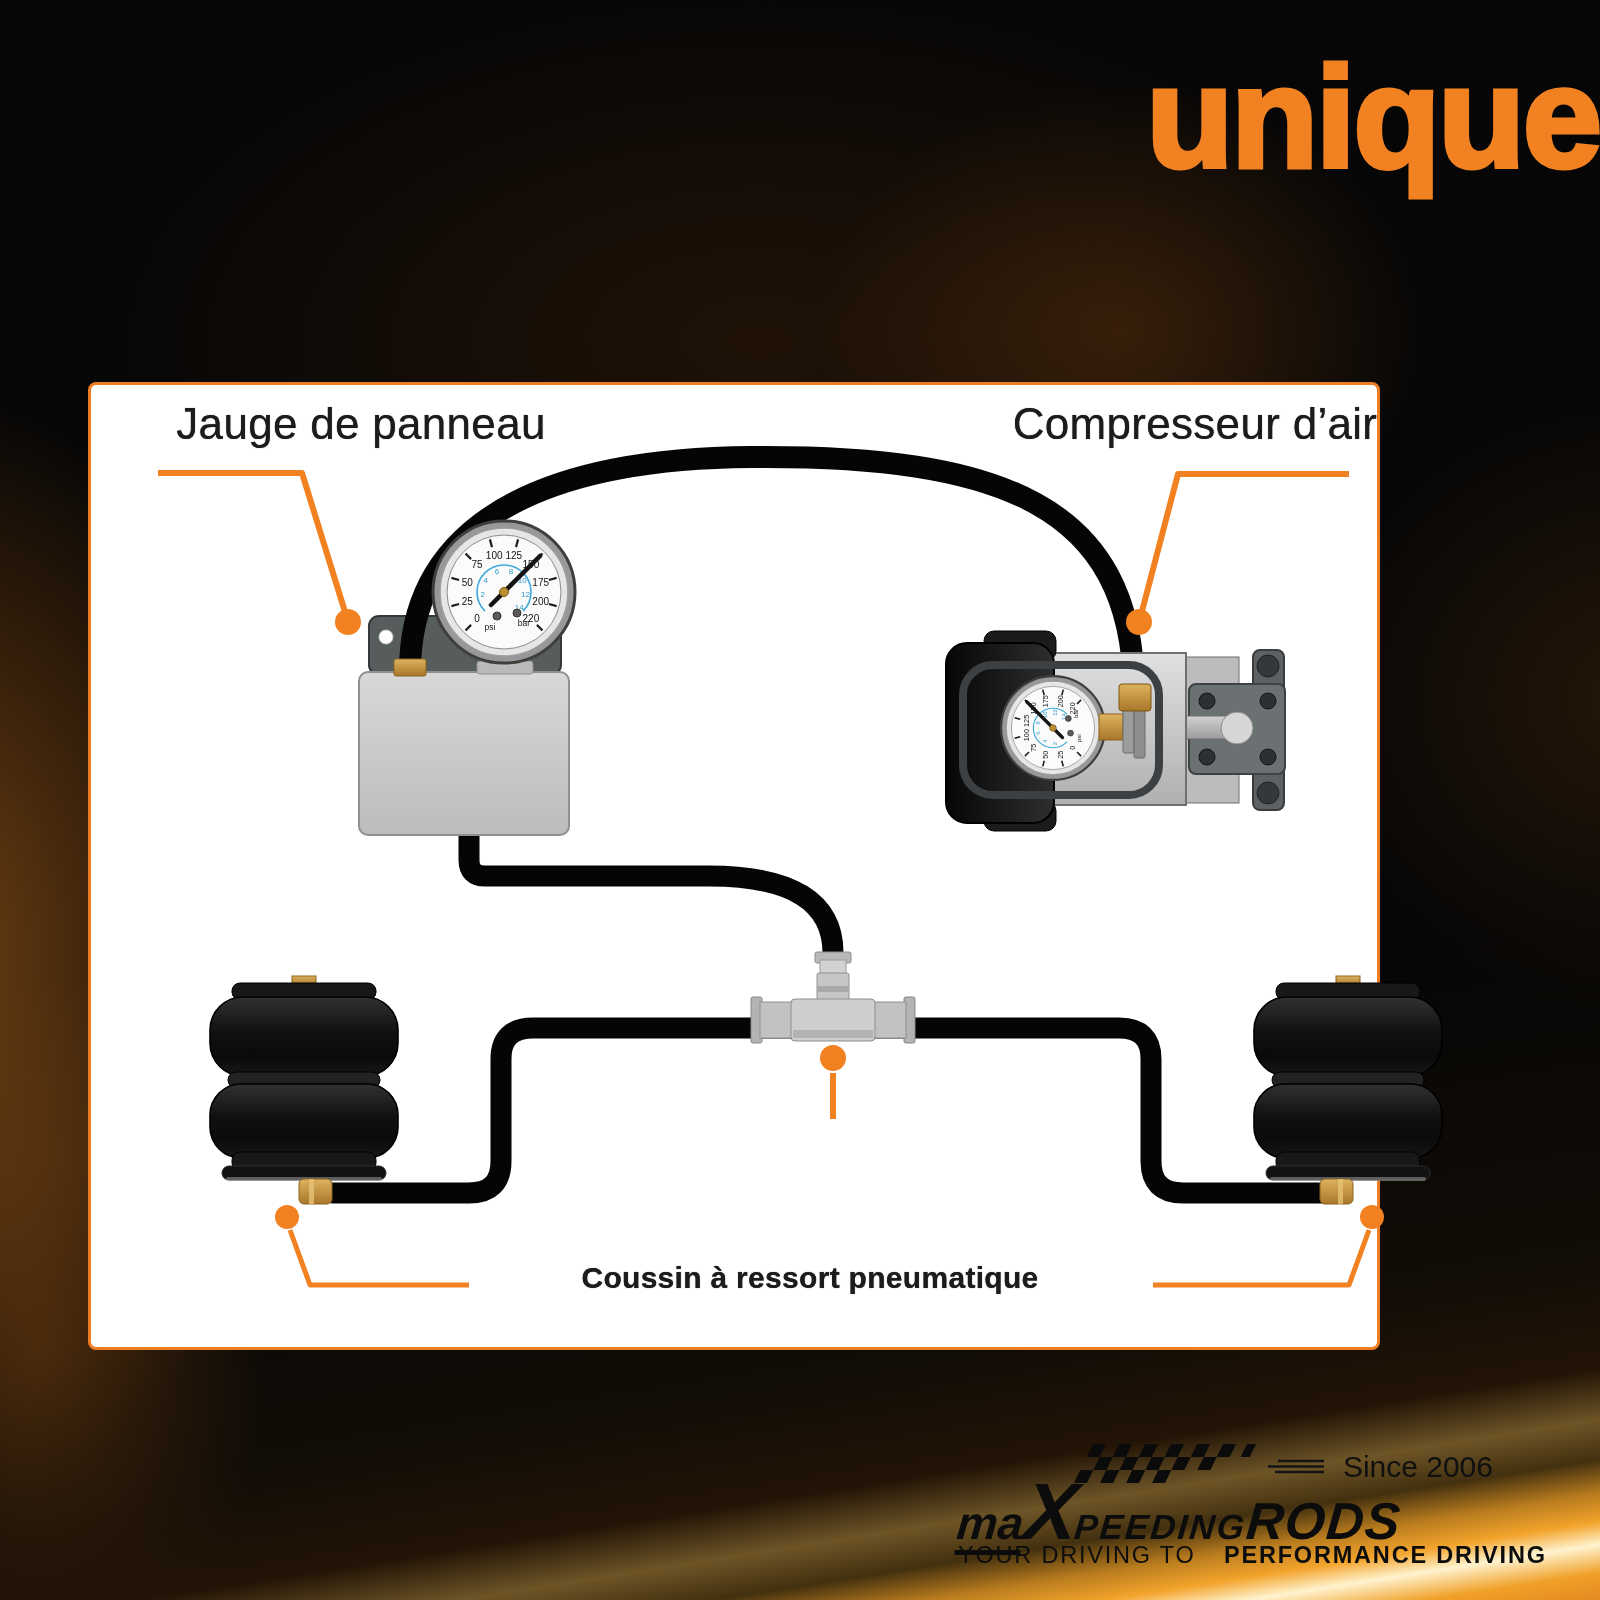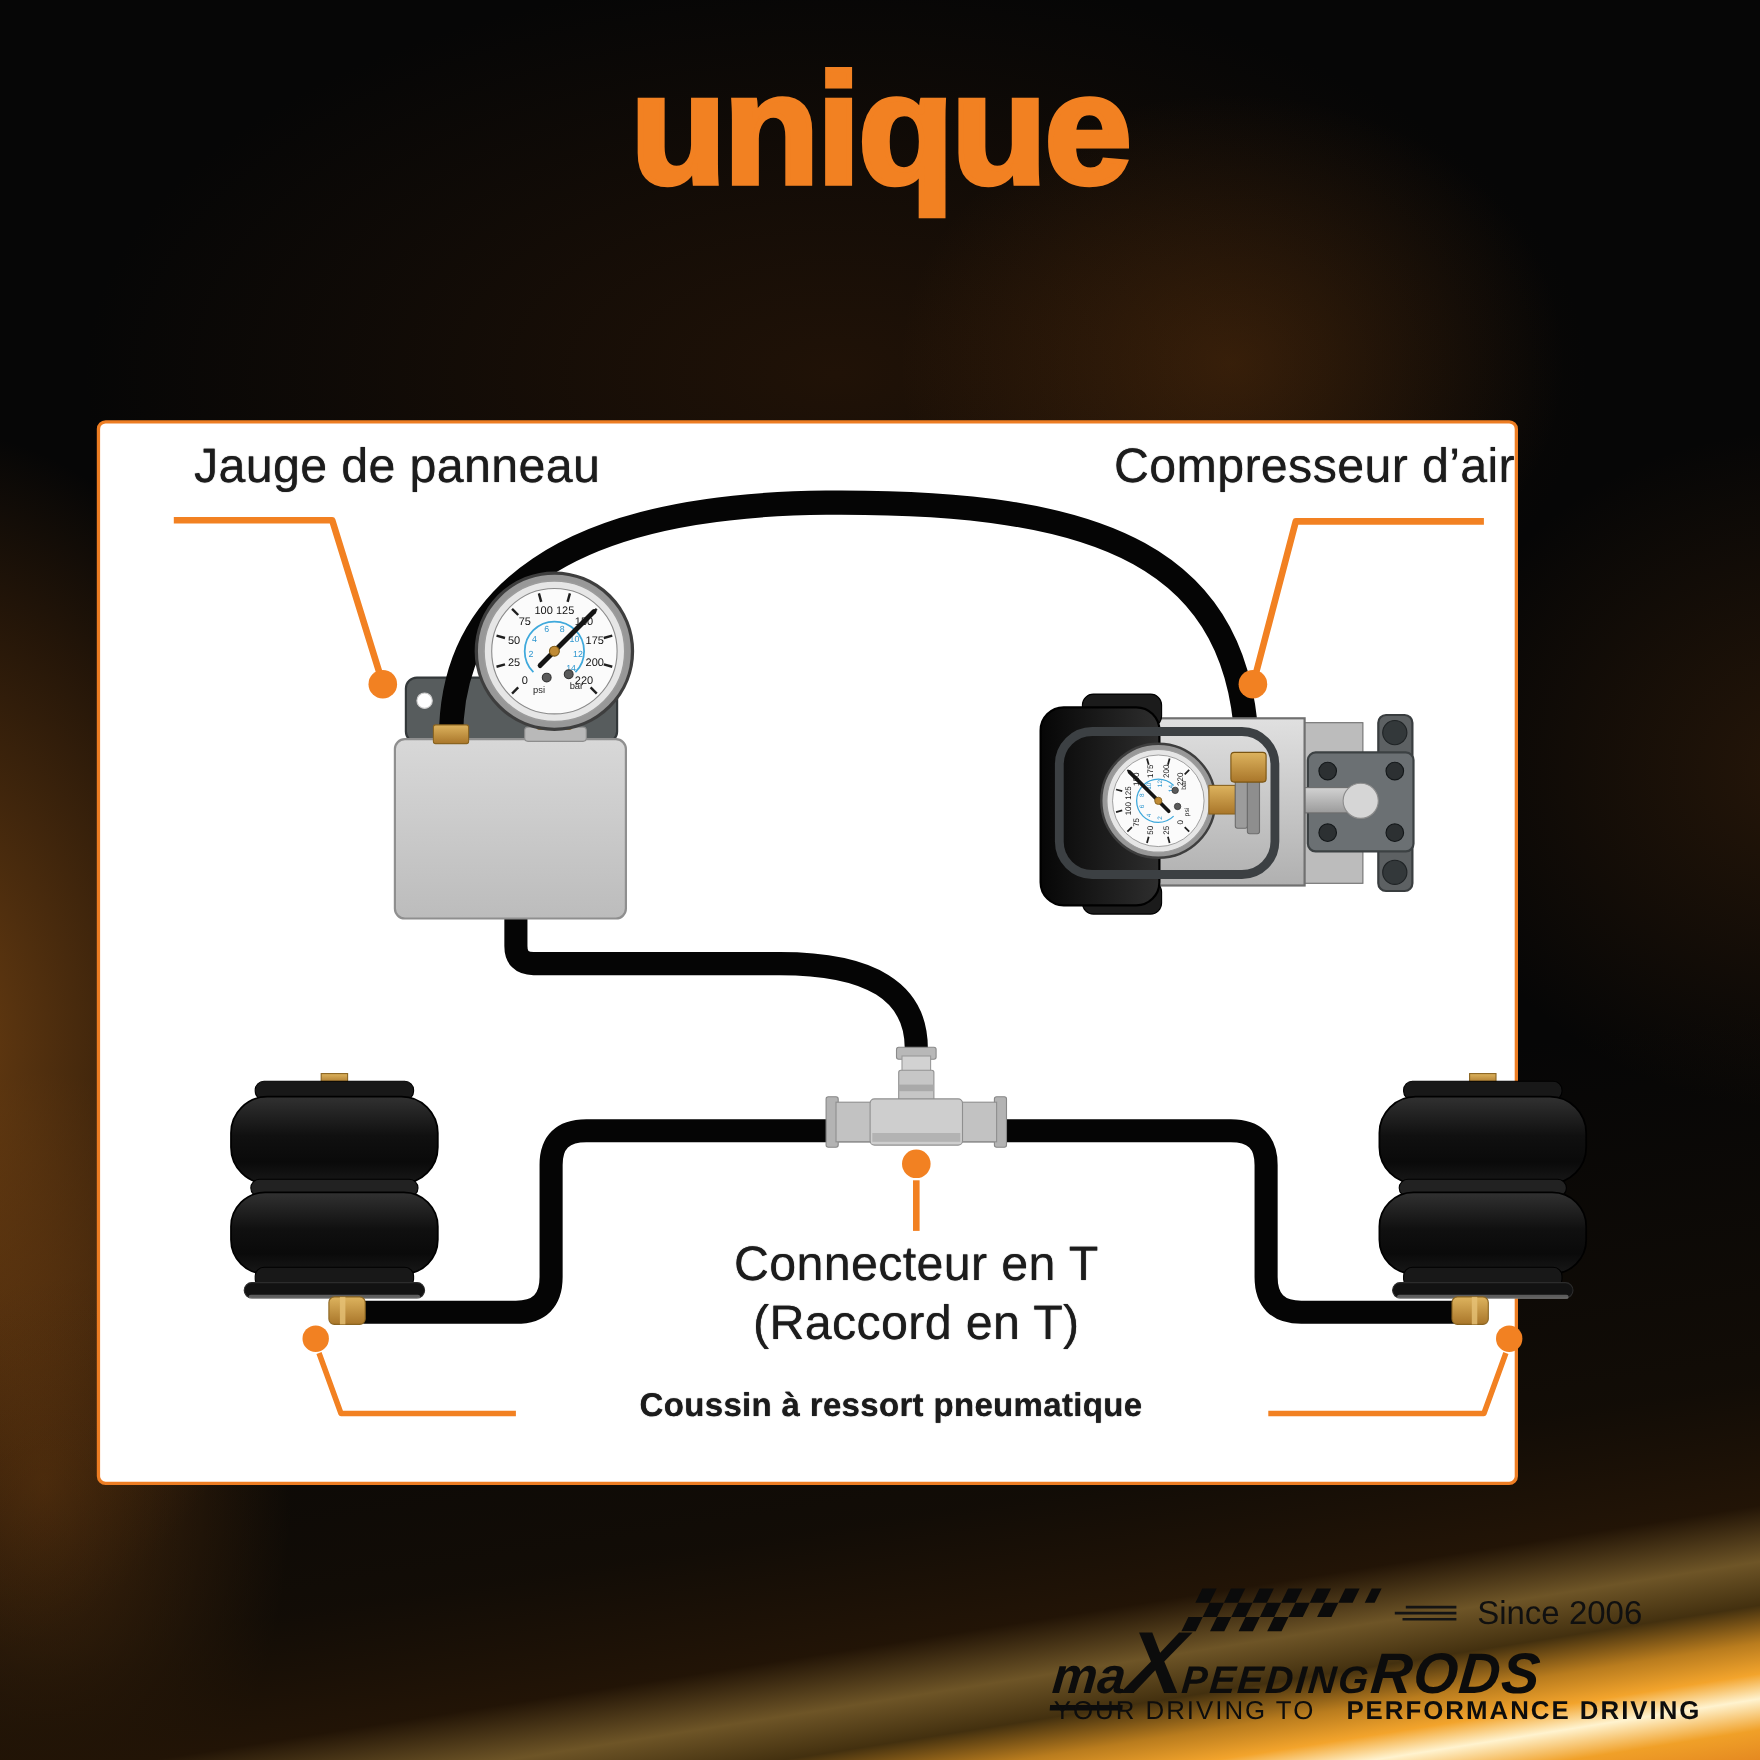--- a/index.html
+++ b/index.html
@@ -33,21 +33,21 @@
       #ef8c22 68%,
       #e2701c 76%,
       #c8540f 100%);
   }
   
   .title{position:absolute;z-index:2;left:0;top:42px;width:1600px;text-align:center;}
   .title-line{
     font-weight:700;font-size:142px;line-height:152px;letter-spacing:-2px;
     color:#ffffff;-webkit-text-stroke:5px #ffffff;white-space:nowrap;
   }
-  .title-line.orange{color:#F28122;-webkit-text-stroke-color:#F28122;}
+  .title-line.orange{color:#F28122;text-align:right;-webkit-text-stroke-color:#F28122;}
   
   .panel{
     position:absolute;z-index:3;left:88px;top:382px;width:1292px;height:968px;
     background:#ffffff;border:3px solid #ED7D23;border-radius:8px;box-sizing:border-box;
   }
   .panel svg.diagram{position:absolute;left:0;top:0;width:1382px;height:962px;}
   .plabel{
     position:absolute;font-size:44px;font-weight:500;color:#1c1c1c;
     text-align:center;letter-spacing:0.3px;text-shadow:0 0 0.8px #1c1c1c;white-space:nowrap;
   }
@@ -244,24 +244,20 @@
         <circle cx="257" cy="237" r="13"></circle>
         <circle cx="1048" cy="237" r="13"></circle>
         <circle cx="742" cy="673" r="13"></circle>
         <circle cx="196" cy="832" r="12"></circle>
         <circle cx="1281" cy="832" r="12"></circle>
       </g>
     </svg>
 
     <div class="plabel lbl-jauge">Jauge de panneau</div>
     <div class="plabel lbl-comp">Compresseur d’air</div>
-    <div class="plabel lbl-conn">
-      <div>Connecteur en T</div>
-      <div>(Raccord en T)</div>
-    </div>
     <div class="plabel lbl-cous">Coussin à ressort pneumatique</div>
   </div>
 
   <div class="logo">
     <svg class="logo-flag" width="210" height="48" viewBox="0 0 210 48">
       <g transform="translate(16,0) skewX(-26)" fill="#0b0b0b">
         <rect x="28" y="2" width="13" height="13"></rect>
           <rect x="54" y="2" width="13" height="13"></rect>
         <rect x="80" y="2" width="13" height="13"></rect>
           <rect x="106" y="2" width="13" height="13"></rect>

